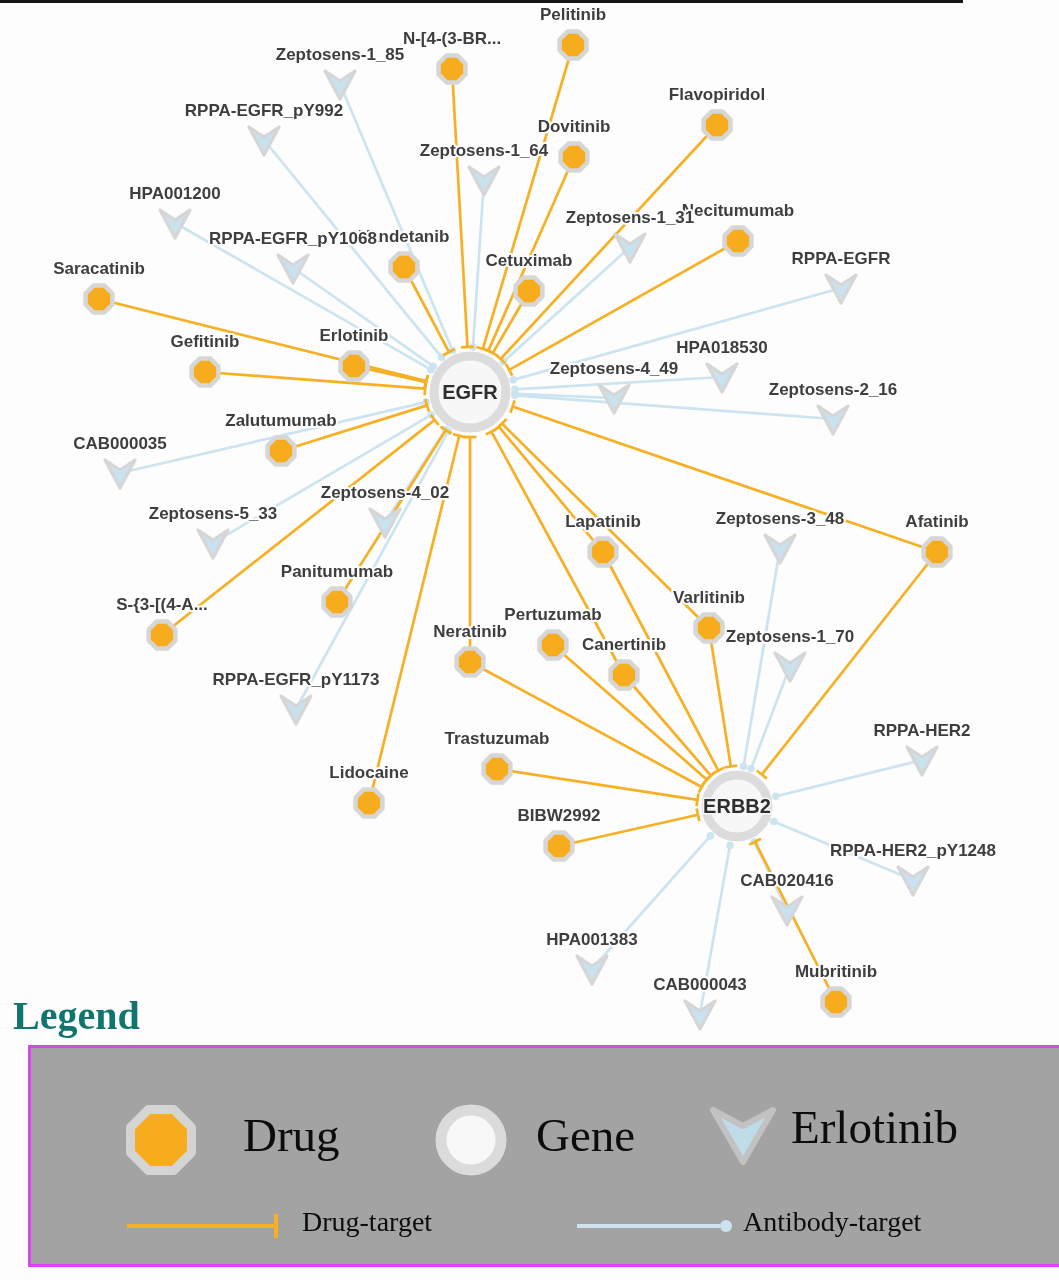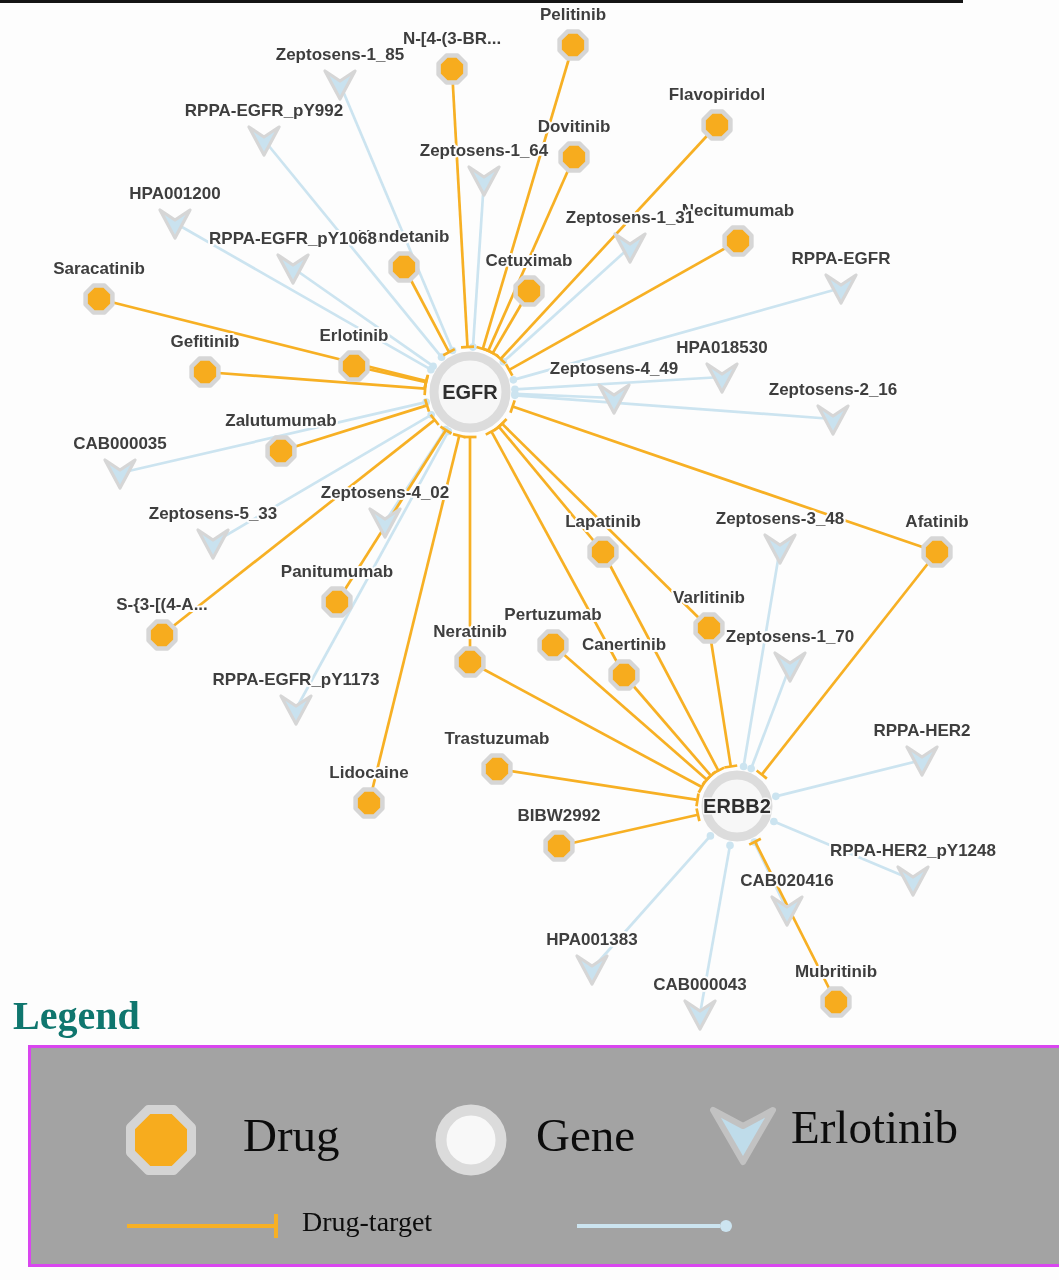--- a/index.html
+++ b/index.html
@@ -241,14 +241,15 @@
     <svg class="abs" style="left:93px;top:162px" width="175" height="32">
       <line x1="3" y1="16" x2="152" y2="16" stroke="#F7B024" stroke-width="4"></line>
       <line x1="152" y1="4" x2="152" y2="28" stroke="#F7B024" stroke-width="4"></line>
     </svg>
     <div class="abs legend-text small" style="left:271px;top:158px">Drug-target</div>
 
     <svg class="abs" style="left:543px;top:162px" width="175" height="32">
       <line x1="3" y1="16" x2="146" y2="16" stroke="#CCE4F0" stroke-width="4"></line>
       <circle cx="152" cy="16" r="6" fill="#CCE4F0"></circle>
     </svg>
+    <div class="abs legend-text small" style="left:712px;top:158px">Antibody-target</div>
   </div>
 </div>
 
 </body></html>

